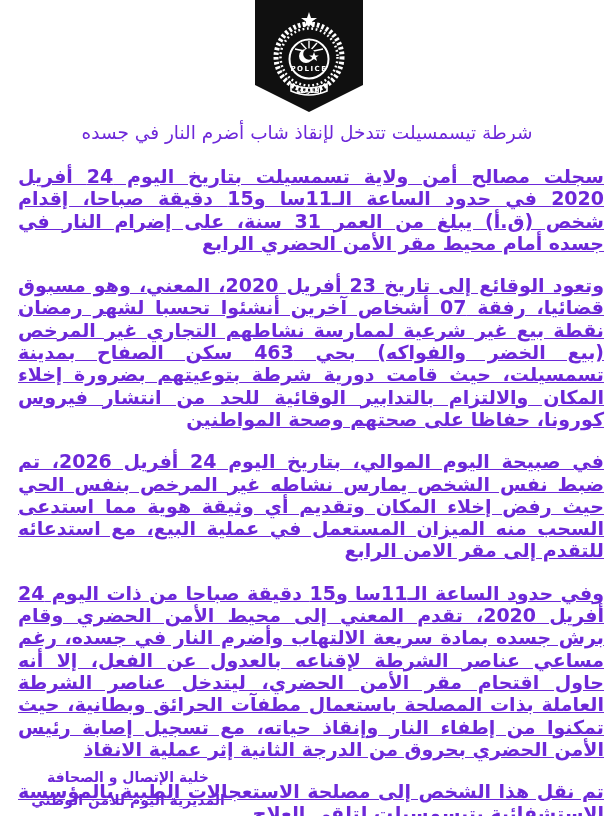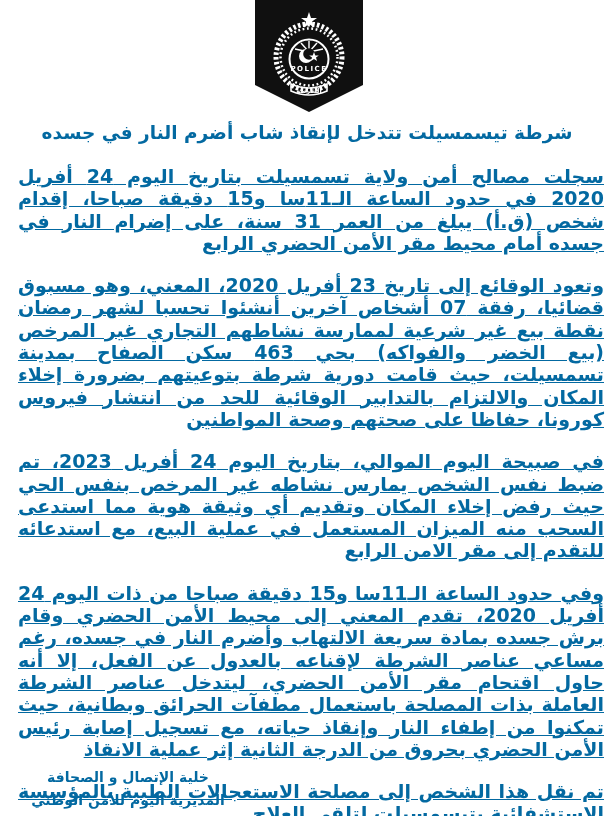--- a/index.html
+++ b/index.html
@@ -2,34 +2,34 @@
 <html lang="ar"><head>
 <meta charset="utf-8">
 <style>
   html,body{margin:0;padding:0;background:#e9e9e9;}
   .page{
     position:relative;
     width:614px;height:816px;
     margin:0 auto;
     background:#ffffff;
     font-family:"DejaVu Sans", sans-serif;
-    color:#0369a1;
+    color:#6d28d9;
     overflow:hidden;
   }
   .banner{
     position:absolute;
     top:0;left:255px;
     width:108px;height:114px;
   }
   .doc-title{
     position:absolute;
     top:122px;left:0;right:0;
     direction:rtl;
     text-align:center;
-    font-weight:bold;
+    font-weight:normal;
     font-size:18.5px;
     letter-spacing:-0.2px;
   }
   .article{
     position:absolute;
     top:165px;left:18px;right:10px;
     direction:rtl;
     text-align:justify;
     font-weight:bold;
     font-size:19px;
@@ -90,21 +90,21 @@
         <text x="54" y="93" text-anchor="middle" fill="#ffffff" font-size="6.5" font-weight="bold" direction="rtl">الشرطة</text>
       </g>
     </svg>
   </div>
 
   <div class="doc-title">شرطة تيسمسيلت تتدخل لإنقاذ شاب أضرم النار في جسده</div>
 
   <div class="article">
     <p>سجلت مصالح أمن ولاية تسمسيلت بتاريخ اليوم 24 أفريل 2020 في حدود الساعة الـ11سا و15 دقيقة صباحا، إقدام شخص (ق.أ) يبلغ من العمر 31 سنة، على إضرام النار في جسده أمام محيط مقر الأمن الحضري الرابع</p>
     <p>وتعود الوقائع إلى تاريخ 23 أفريل 2020، المعني، وهو مسبوق قضائيا، رفقة 07 أشخاص آخرين أنشئوا تحسبا لشهر رمضان نقطة بيع غير شرعية لممارسة نشاطهم التجاري غير المرخص (بيع الخضر والفواكه) بحي 463 سكن الصفاح بمدينة تسمسيلت، حيث قامت دورية شرطة بتوعيتهم بضرورة إخلاء المكان والالتزام بالتدابير الوقائية للحد من انتشار فيروس كورونا، حفاظا على صحتهم وصحة المواطنين</p>
-    <p>في صبيحة اليوم الموالي، بتاريخ اليوم 24 أفريل 2023، تم ضبط نفس الشخص يمارس نشاطه غير المرخص بنفس الحي حيث رفض إخلاء المكان وتقديم أي وثيقة هوية مما استدعى السحب منه الميزان المستعمل في عملية البيع، مع استدعائه للتقدم إلى مقر الامن الرابع</p>
+    <p>في صبيحة اليوم الموالي، بتاريخ اليوم 24 أفريل 2026، تم ضبط نفس الشخص يمارس نشاطه غير المرخص بنفس الحي حيث رفض إخلاء المكان وتقديم أي وثيقة هوية مما استدعى السحب منه الميزان المستعمل في عملية البيع، مع استدعائه للتقدم إلى مقر الامن الرابع</p>
     <p>وفي حدود الساعة الـ11سا و15 دقيقة صباحا من ذات اليوم 24 أفريل 2020، تقدم المعني إلى محيط الأمن الحضري وقام برش جسده بمادة سريعة الالتهاب وأضرم النار في جسده، رغم مساعي عناصر الشرطة لإقناعه بالعدول عن الفعل، إلا أنه حاول اقتحام مقر الأمن الحضري، ليتدخل عناصر الشرطة العاملة بذات المصلحة باستعمال مطفآت الحرائق وبطانية، حيث تمكنوا من إطفاء النار وإنقاذ حياته، مع تسجيل إصابة رئيس الأمن الحضري بحروق من الدرجة الثانية إثر عملية الانقاذ</p>
     <p class="tight">تم نقل هذا الشخص إلى مصلحة الاستعجالات الطبية بالمؤسسة الإستشفائية بتيسمسيلت لتلقي العلاج</p>
     <p class="tight">تم إخطار السيد وكيل الجمهورية المختص إقليميا الموالي</p>
   </div>
 
   <div class="footer">
     <div>خلية الإتصال و الصحافة</div>
     <div>المديرية اليوم للأمن الوطني</div>
   </div>
 

